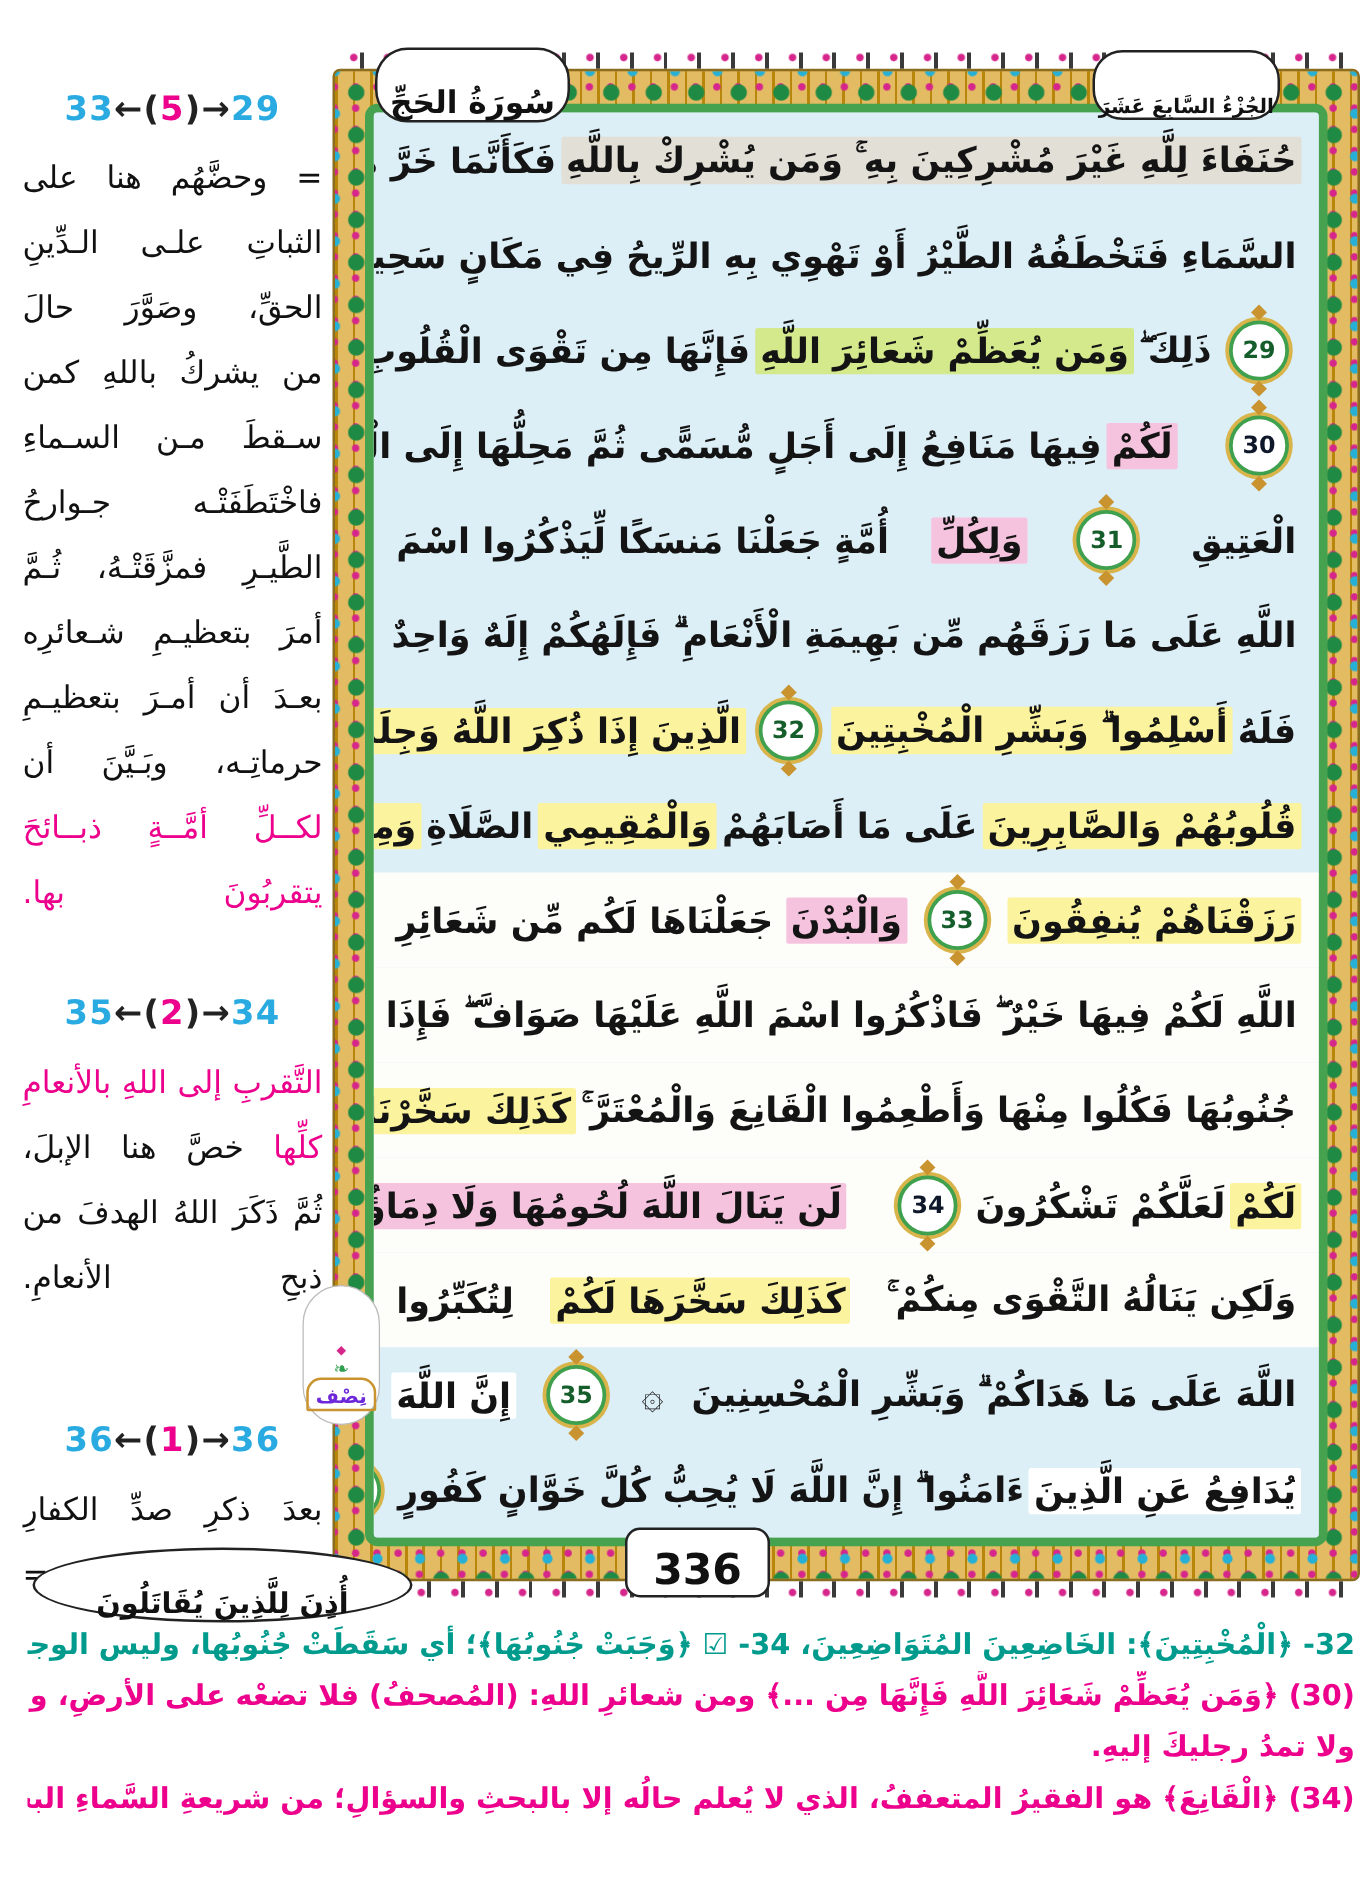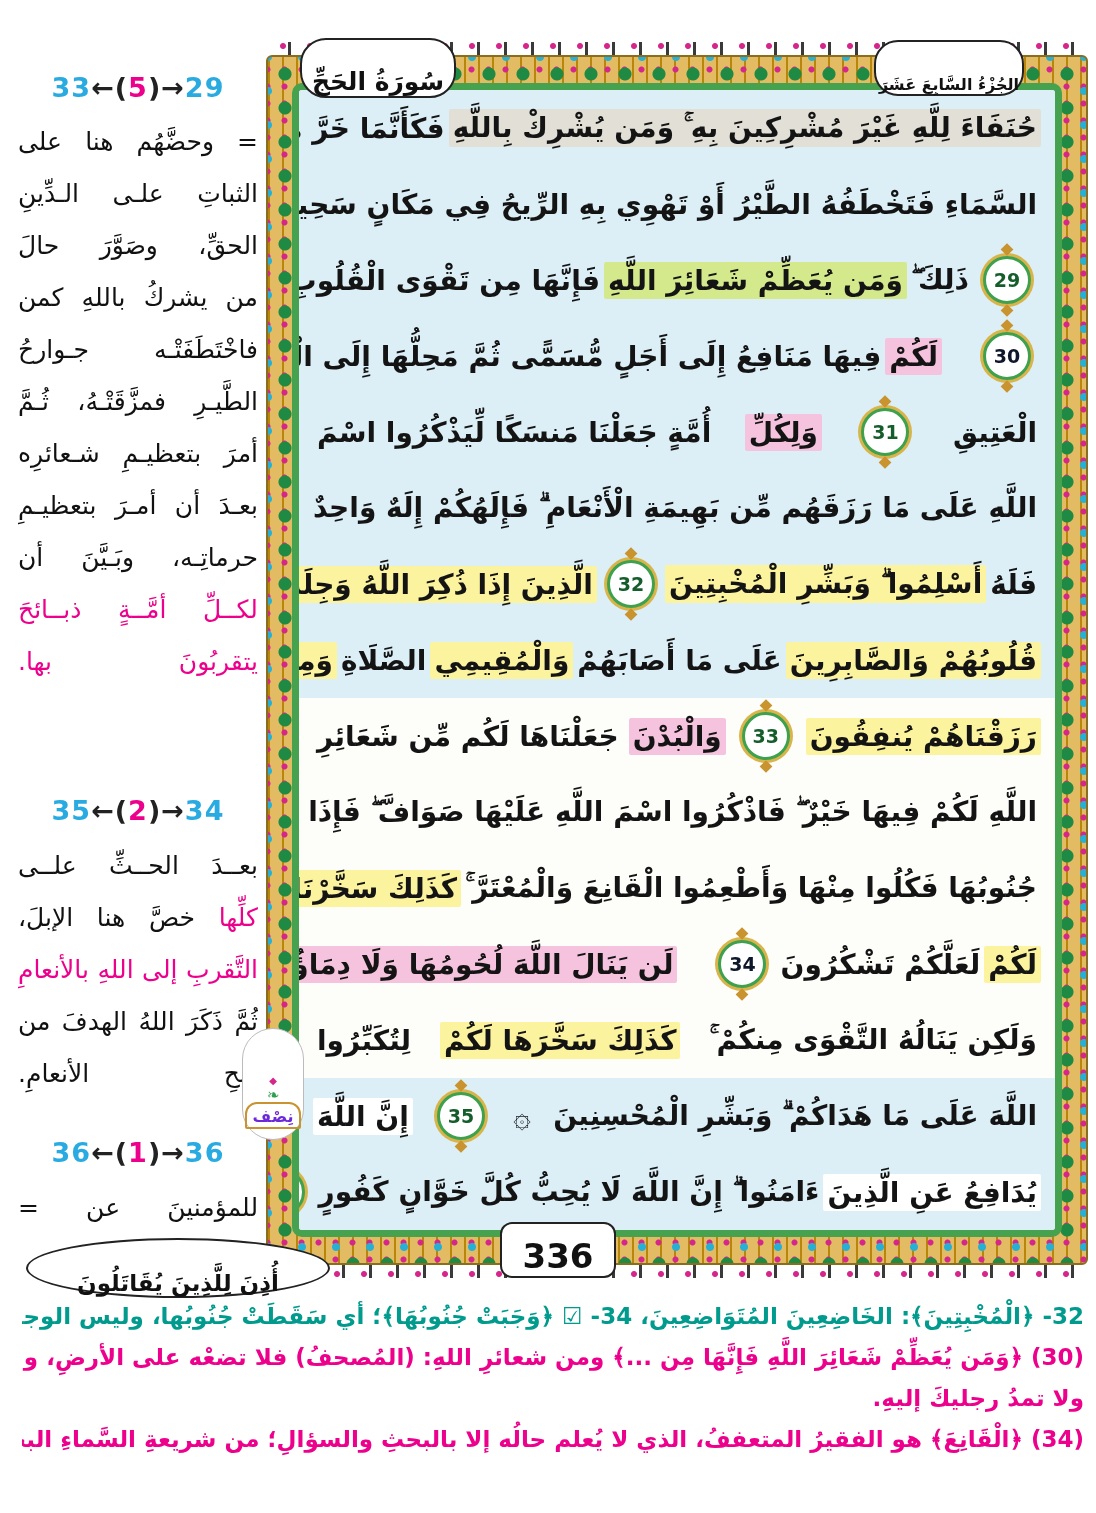--- a/index.html
+++ b/index.html
@@ -177,38 +177,39 @@
   <span>الجُزْءُ السَّابِعَ عَشَرَ</span>
 </div>
 
 <div class="margin-col" id="margin-col">
     <div class="mref" style="top: 72px;"><span class="num">33</span><span class="pun">←(</span><span class="mid">5</span><span class="pun">)→</span><span class="num">29</span></div>
     <div class="mpara" style="top: 116px;">
       <div class="mline"><span class="black">= وحضَّهُم هنا على</span></div>
       <div class="mline"><span class="black">الثباتِ علـى الـدِّينِ</span></div>
       <div class="mline"><span class="black">الحقِّ، وصَوَّرَ حالَ</span></div>
       <div class="mline"><span class="black">من يشركُ باللهِ كمن</span></div>
+      <div class="mline"><span class="black">سـقطَ مـن السـماءِ</span></div>
       <div class="mline"><span class="black">فاخْتَطَفَتْـه جـوارحُ</span></div>
       <div class="mline"><span class="black">الطَّيـرِ فمزَّقَتْـهُ، ثُـمَّ</span></div>
       <div class="mline"><span class="black">أمرَ بتعظيـمِ شـعائرِه</span></div>
       <div class="mline"><span class="black">بعـدَ أن أمـرَ بتعظيـمِ</span></div>
       <div class="mline"><span class="black">حرماتِـه، وبَـيَّنَ أن</span></div>
       <div class="mline"><span class="pink">لكــلِّ أمَّــةٍ ذبــائحَ</span></div>
       <div class="mline"><span class="pink">يتقربُونَ بها.</span></div>
     </div>
     <div class="mref" style="top: 795px;"><span class="num">35</span><span class="pun">←(</span><span class="mid">2</span><span class="pun">)→</span><span class="num">34</span></div>
     <div class="mpara" style="top: 840px;">
-      <div class="mline"><span class="black">بعــدَ الحــثِّ علــى</span></div>
+      <div class="mline"><span class="pink">التَّقربِ إلى اللهِ بالأنعامِ</span></div>
       <div class="mline"><span class="pink">كلِّها </span><span class="black">خصَّ هنا الإبلَ،</span></div>
-      <div class="mline"><span class="pink">التَّقربِ إلى اللهِ بالأنعامِ</span></div>
       <div class="mline"><span class="black">ثُمَّ ذَكَرَ اللهُ الهدفَ من</span></div>
       <div class="mline"><span class="black">ذبحِ الأنعامِ.</span></div>
     </div>
     <div class="mref" style="top: 1137px;"><span class="num">36</span><span class="pun">←(</span><span class="mid">1</span><span class="pun">)→</span><span class="num">36</span></div>
     <div class="mpara" style="top: 1182px;">
+      <div class="mline"><span class="black">بعدَ ذكرِ صدِّ الكفارِ</span></div>
       <div class="mline"><span class="black">للمؤمنينَ عن =</span></div>
     </div>
   </div>
 
 <div class="half-marker">
   <div class="fin"><span class="m">◆</span><br><span class="g">❧</span></div>
   <div class="mihrab">نِصْف</div>
 </div>
 
 <div class="cart pagenum">

